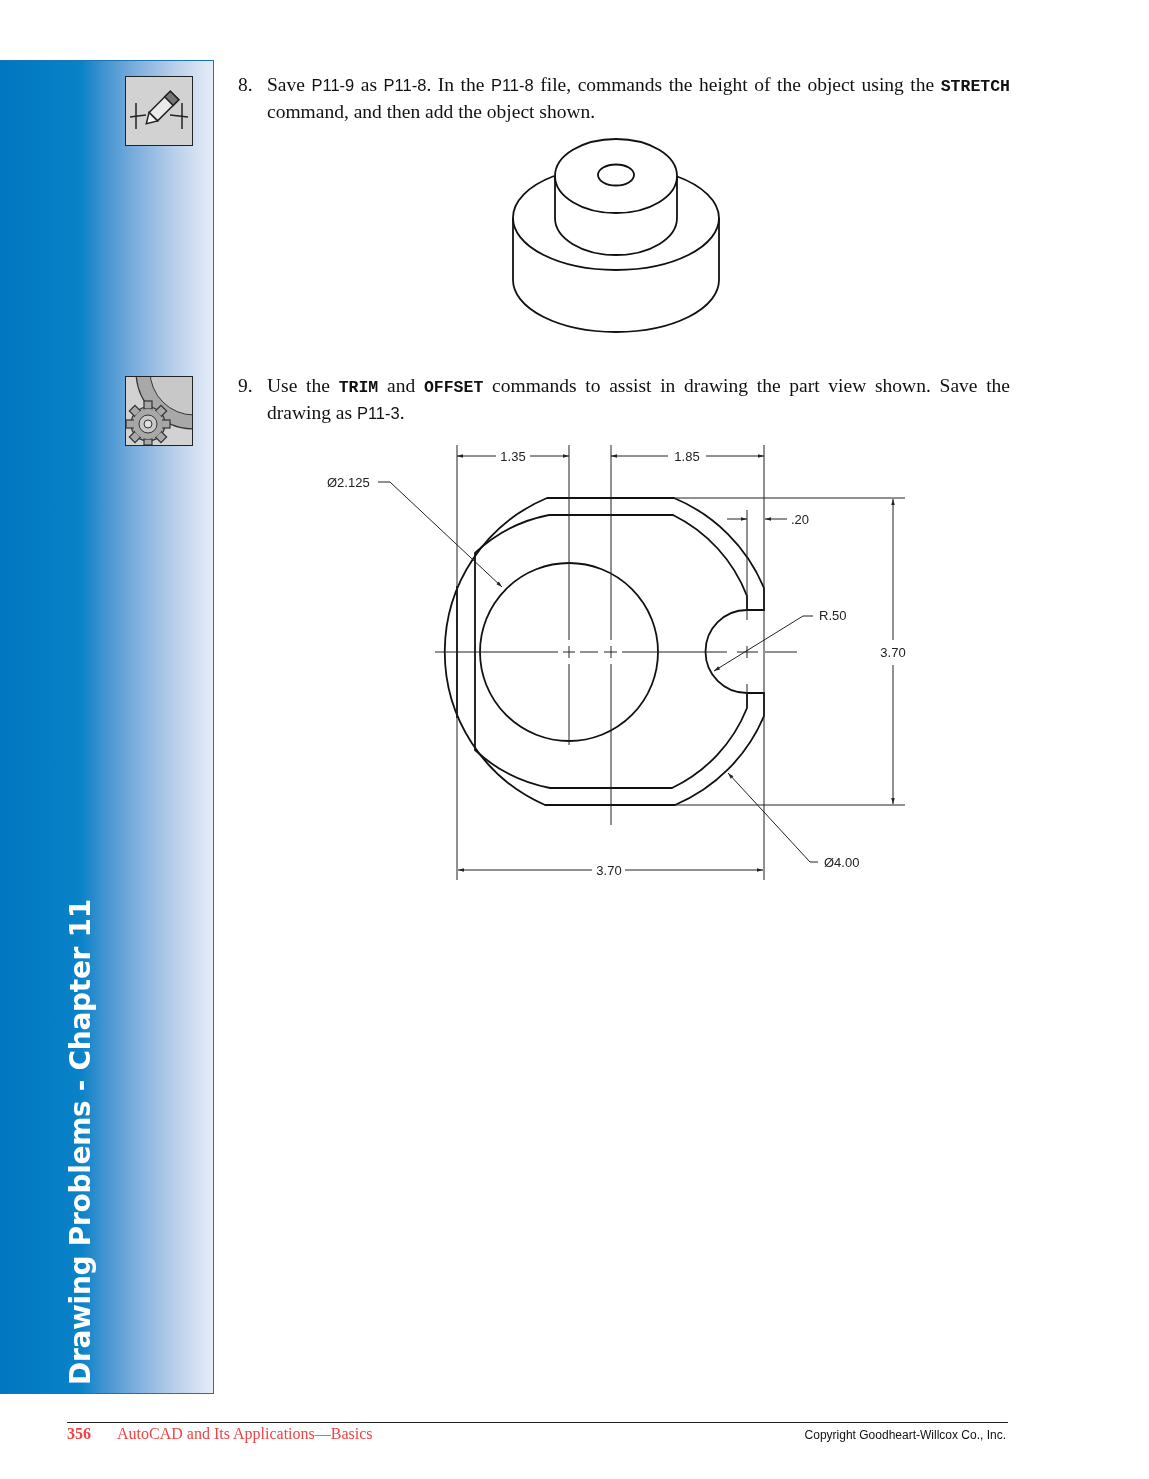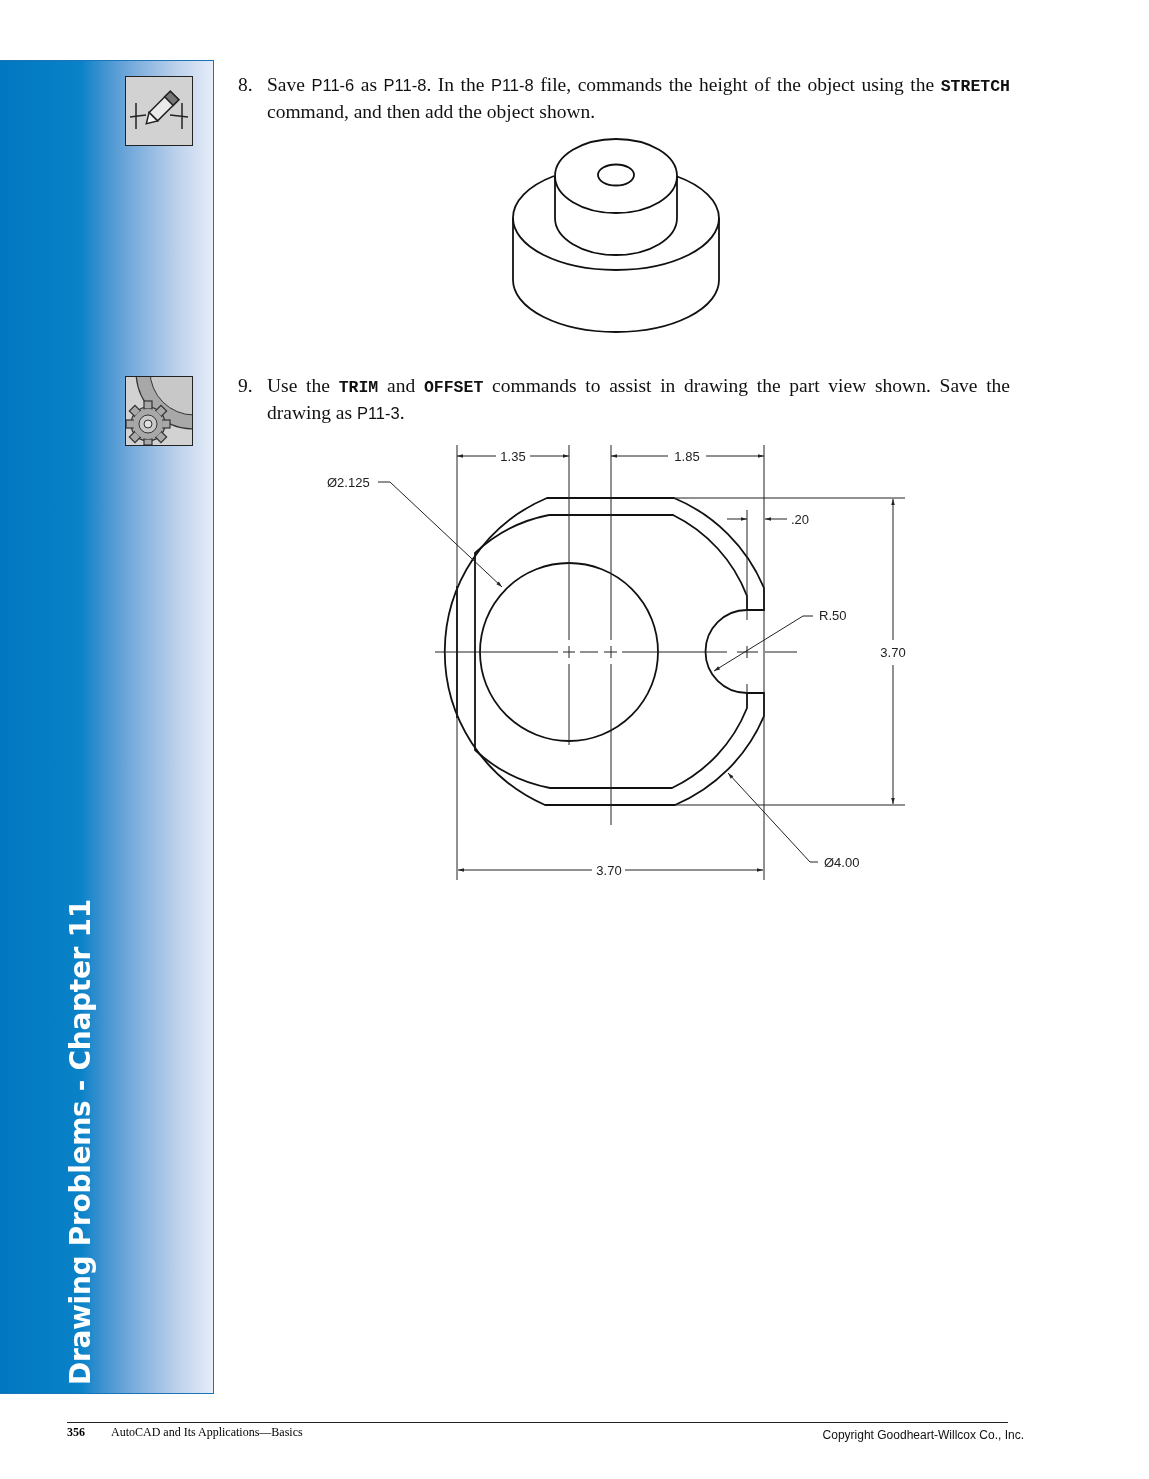--- a/index.html
+++ b/index.html
@@ -29,23 +29,23 @@
   .problem .num { position: absolute; left: 0; top: 0; }
   .problem .body { margin-left: 29px; text-align: justify; }
   .sans { font-family: "Liberation Sans", sans-serif; font-size: 16.5px; }
   .cmd { font-family: Liberation Mono, monospace; font-weight: bold; font-size: 16.5px; }
 
   .figure { position: absolute; left: 0; top: 0; }
 
   .dim-text { font-family: "Liberation Sans", sans-serif; font-size: 13px; fill: #222; }
 
   .footer-rule { position: absolute; left: 67px; top: 1422px; width: 941px; height: 1px; background: #222; }
-  .footer-left { position: absolute; left: 67px; top: 1425px; font-family: "Liberation Serif", serif; font-size: 12px; color: #000000; }
+  .footer-left { position: absolute; left: 67px; top: 1425px; font-family: "Liberation Serif", serif; font-size: 16px; color: #ef4444; }
   .footer-left .pg { font-weight: bold; margin-right: 26px; }
-  .footer-right { position: absolute; right: 125px; top: 1428px; font-family: "Liberation Sans", sans-serif; font-size: 12px; color: #111; }
+  .footer-right { position: absolute; right: 143px; top: 1428px; font-family: "Liberation Sans", sans-serif; font-size: 12px; color: #111; }
 </style>
 </head>
 <body>
 
 <div class="sidebar"></div>
 
 <div class="side-icon" style="top:76px;">
   <svg viewBox="0 0 66 68">
     <line x1="10" y1="26" x2="10" y2="52" stroke="#222" stroke-width="1.5"></line>
     <line x1="56" y1="26" x2="56" y2="52" stroke="#222" stroke-width="1.5"></line>
@@ -77,21 +77,21 @@
     <circle cx="22" cy="47" r="15" fill="#a8a8a8"></circle>
     <circle cx="22" cy="47" r="9" fill="#c8c8c8" stroke="#333" stroke-width="1"></circle>
     <circle cx="22" cy="47" r="4" fill="#e0e0e0" stroke="#333" stroke-width="1"></circle>
   </svg>
 </div>
 
 <div class="chapter-label">Drawing Problems - Chapter 11</div>
 
 <div class="problem" style="top:72px;">
   <span class="num">8.</span>
-  <div class="body"><span>Save </span><span class="sans">P11-6</span><span> as </span><span class="sans">P11-8</span><span>. In the </span><span class="sans">P11-8</span><span> file, commands the height of the object using the </span><span class="cmd">STRETCH</span><span> command, and then add the object shown.</span></div>
+  <div class="body"><span>Save </span><span class="sans">P11-9</span><span> as </span><span class="sans">P11-8</span><span>. In the </span><span class="sans">P11-8</span><span> file, commands the height of the object using the </span><span class="cmd">STRETCH</span><span> command, and then add the object shown.</span></div>
 </div>
 
 <div class="problem" style="top:373px;">
   <span class="num">9.</span>
   <div class="body"><span>Use the </span><span class="cmd">TRIM</span><span> and </span><span class="cmd">OFFSET</span><span> commands to assist in drawing the part view shown. Save the drawing as </span><span class="sans">P11-3</span><span>.</span></div>
 </div>
 
 <svg class="figure" width="1149" height="1479" viewBox="0 0 1149 1479">
   <g fill="none" stroke="#111" stroke-width="1.8">
 

